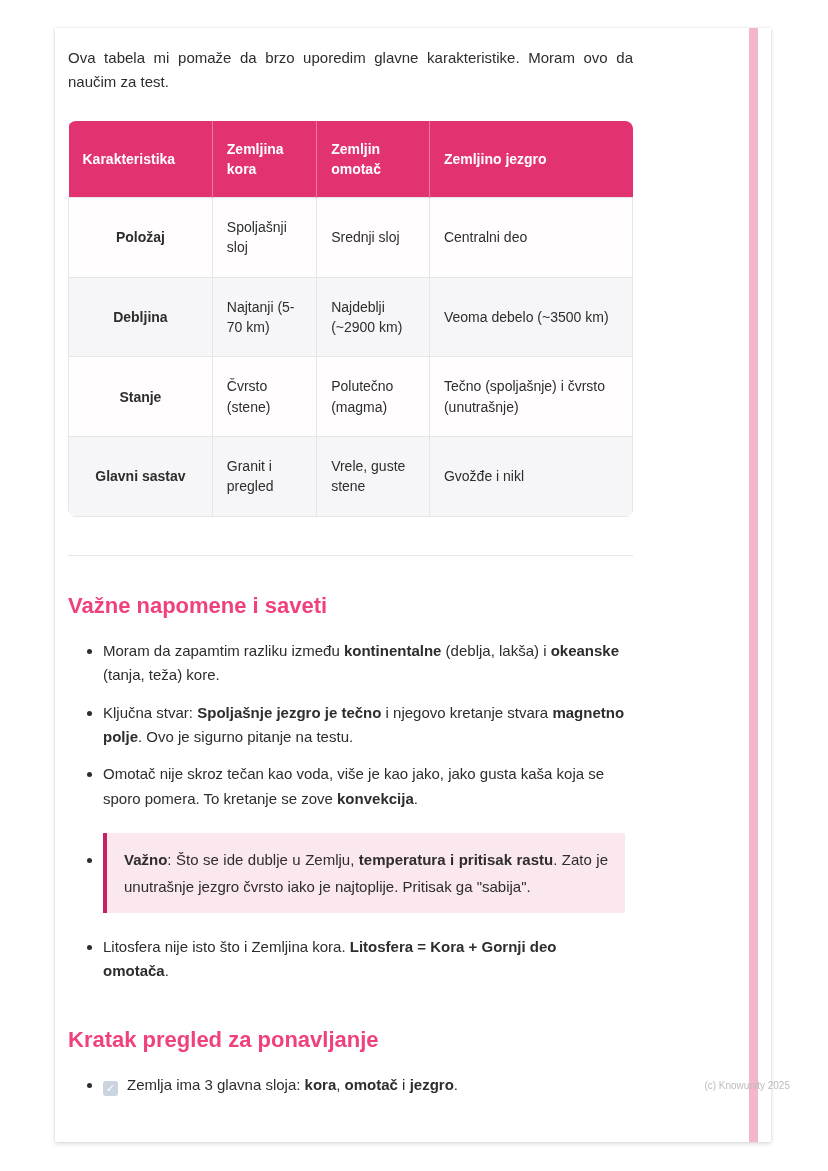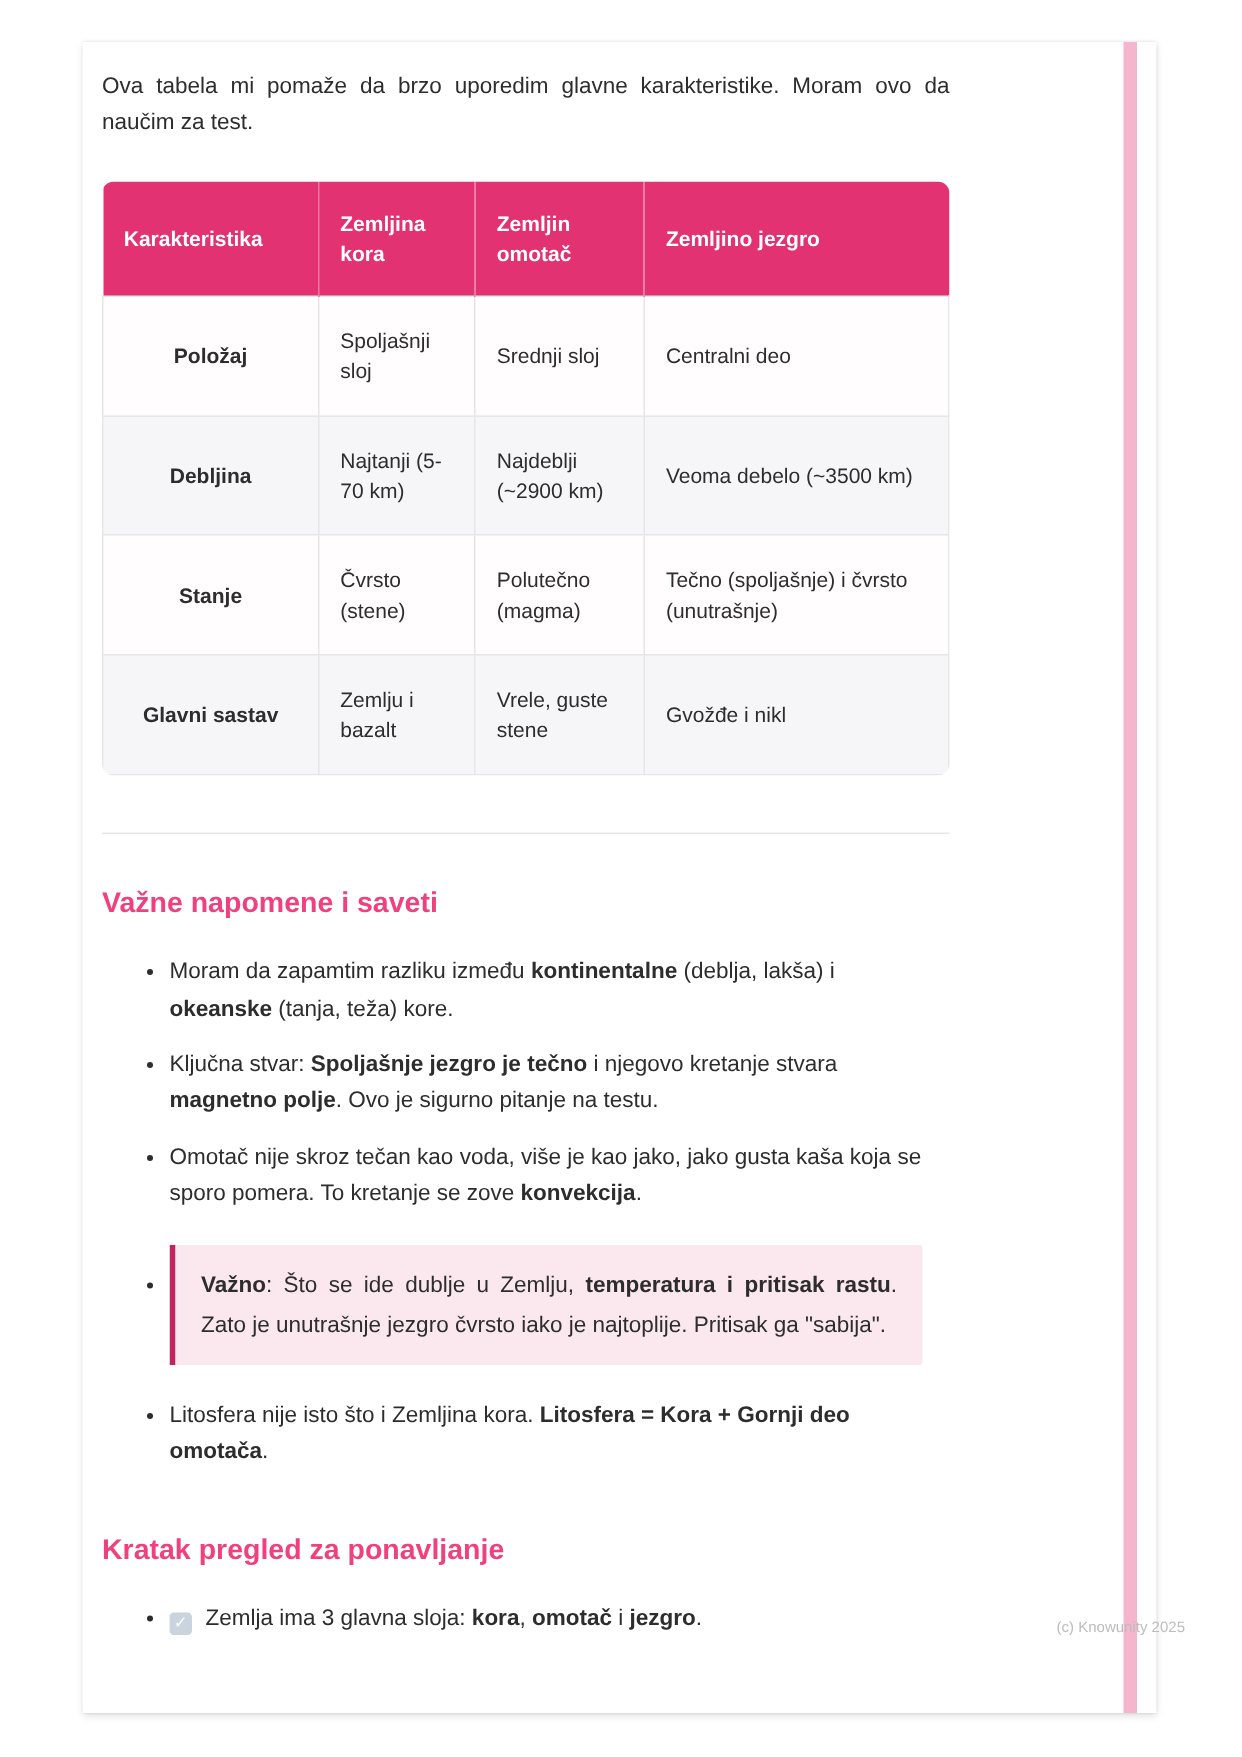--- a/index.html
+++ b/index.html
@@ -35,24 +35,24 @@
   th:first-child { border-left: none; }
   td {
     padding: 19px 14px; vertical-align: middle;
     border: 1px solid #e6e6e8; background: #fffdfe; line-height: 1.45;
   }
   tbody tr:nth-child(even) td { background: #f6f6f8; }
   td.rl { font-weight: 700; text-align: center; }
 
   hr.divider { border: none; border-top: 1px solid #e7e7e7; margin: 38px 0 32px; }
 
-  h2.pink { color: #f0417f; font-size: 19px; font-weight: 700; margin: 0 0 16px; }
+  h2.pink { color: #f0417f; font-size: 22px; font-weight: 700; margin: 0 0 16px; }
   h2.review { margin-top: 38px; }
 
-  ul { margin: 18px; padding-left: 27px; }
+  ul { margin: 8px; padding-left: 27px; }
   li { margin-bottom: 13px; }
   b { font-weight: 700; }
 
   li.callout-li { margin: 22px 0; }
   .callout {
     background: #fbe7ee; border-left: 4px solid #c22361;
     padding: 13px 17px; text-align: justify; line-height: 1.8;
     border-radius: 0 2px 2px 0;
   }
 
@@ -110,21 +110,21 @@
             <td>Veoma debelo (~3500 km)</td>
           </tr>
           <tr>
             <td class="rl">Stanje</td>
             <td>Čvrsto (stene)</td>
             <td>Polutečno (magma)</td>
             <td>Tečno (spoljašnje) i čvrsto (unutrašnje)</td>
           </tr>
           <tr>
             <td class="rl">Glavni sastav</td>
-            <td>Zemlju i bazalt</td>
+            <td>Granit i pregled</td>
             <td>Vrele, guste stene</td>
             <td>Gvožđe i nikl</td>
           </tr>
         </tbody>
       </table>
     </div>
 
     <hr class="divider">
 
     <h2 class="pink">Važne napomene i saveti</h2>

